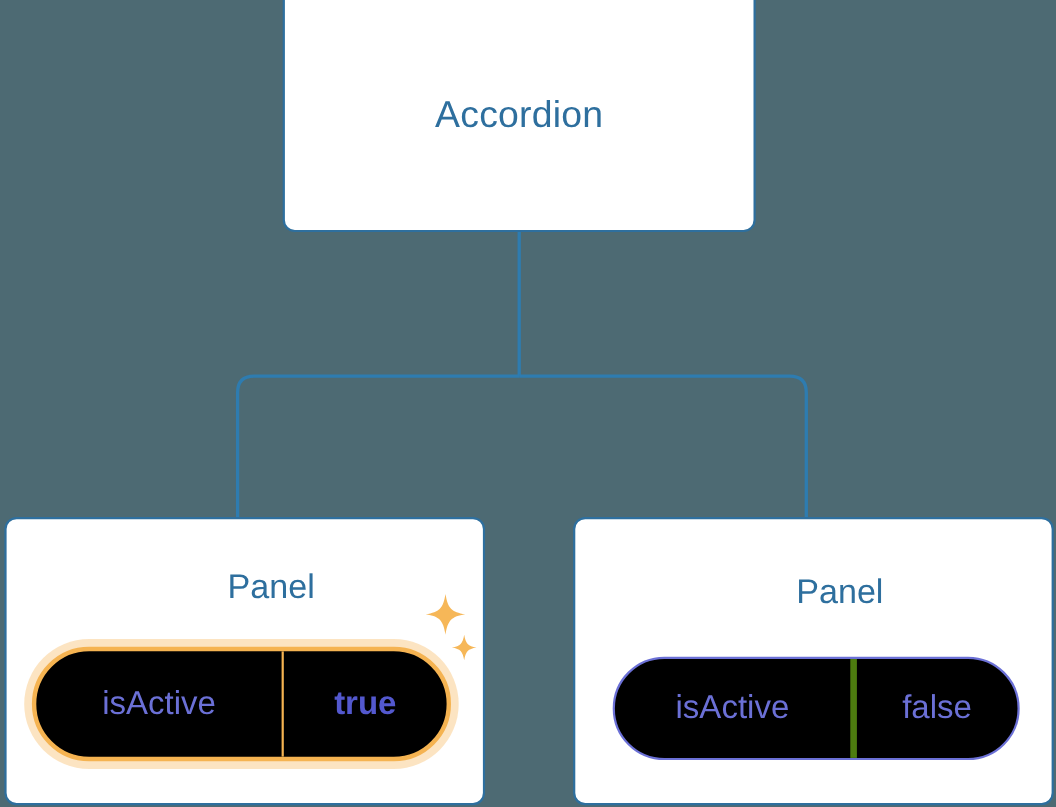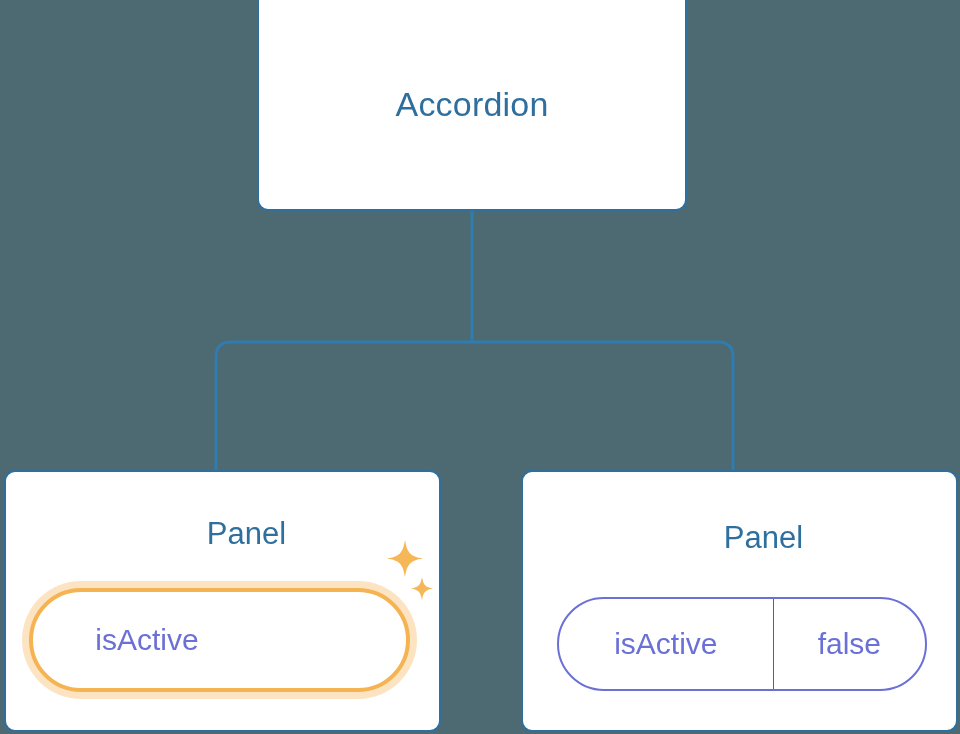--- a/index.html
+++ b/index.html
@@ -51,40 +51,40 @@
     padding-left:48px;
   }
   #panel-node-left  .node-title { top:44px; }
   #panel-node-right .node-title { top:48px; }
 
   
   .pill {
     position:absolute;
     display:flex;
     align-items:stretch;
-    background:#ffffff;
+    background:#000000;
     border-radius:999px;
     overflow:hidden;
   }
   .pill-key, .pill-val {
     display:flex;
     align-items:center;
     justify-content:center;
     font-size:30px;
     color:#6B70D6;
     white-space:nowrap;
   }
   .pill-key { font-weight:400; }
   .pill-val { font-weight:400; }
 
   
   .pill-plain {
     border:2px solid #6B70D6;
   }
-  .pill-plain .pill-val { border-left:1px solid #4d7c0f; }
+  .pill-plain .pill-val { border-left:6px solid #4d7c0f; }
 
   
   .pill-highlight {
     border:4px solid #F5B351;
     box-shadow:0 0 0 7px rgba(249,196,120,0.45);
   }
   .pill-highlight .pill-key { color:#6B70D6; }
   .pill-highlight .pill-val {
     border-left:2px solid #F5B351;
     color:#5358CE;
@@ -141,20 +141,21 @@
   <div class="node" id="accordion-node">
     <div class="node-title-root">Accordion</div>
   </div>
 
   <div class="node" id="panel-node-left">
     <div class="node-title">Panel</div>
   </div>
 
   <div class="pill pill-highlight" id="pill-left">
     <div class="pill-key">isActive</div>
+    <div class="pill-val">true</div>
   </div>
 
   <svg id="sparkles" viewBox="0 0 60 76" width="60" height="76">
     <path d="M23 4 C25.2 17.2 28.4 20.4 41 22.5 C28.4 24.6 25.2 27.8 23 41 C20.8 27.8 17.6 24.6 5 22.5 C17.6 20.4 20.8 17.2 23 4 Z" fill="#F6B758"></path>
     <path d="M40 41 C41.4 49.2 43.4 51.2 51.2 52.6 C43.4 54 41.4 56 40 64.2 C38.6 56 36.6 54 28.8 52.6 C36.6 51.2 38.6 49.2 40 41 Z" fill="#F6B758"></path>
   </svg>
 
   <div class="node" id="panel-node-right">
     <div class="node-title">Panel</div>
 

